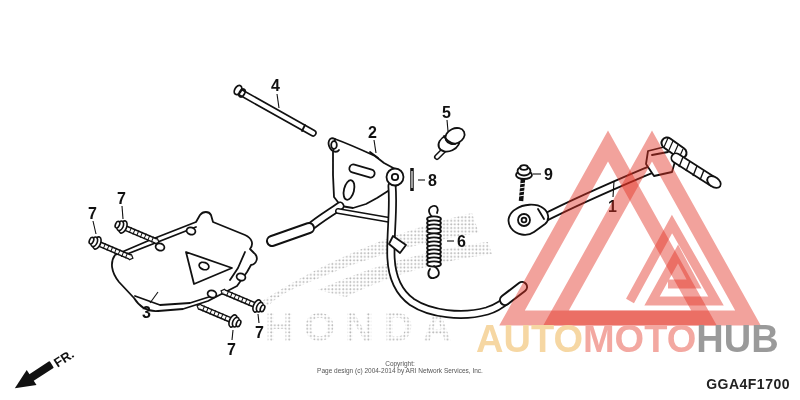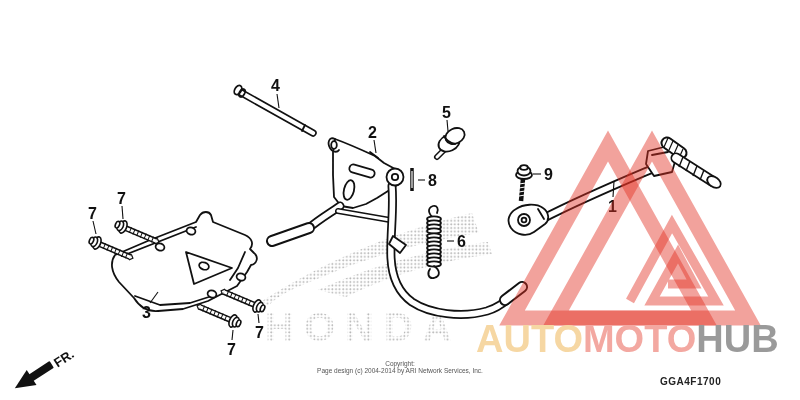--- a/index.html
+++ b/index.html
@@ -9,22 +9,22 @@
   .co{font:bold 16px "Liberation Sans",sans-serif;fill:#111;}
   .leader{stroke:#111;stroke-width:1.1;fill:none;}
   .ink{stroke:#111;fill:none;stroke-width:1.8;stroke-linecap:round;stroke-linejoin:round;}
   .inkF{stroke:#111;fill:#fff;stroke-width:1.8;stroke-linejoin:round;}
   .tubeB{stroke:#111;fill:none;stroke-linecap:round;stroke-linejoin:round;}
   .tubeW{stroke:#fff;fill:none;stroke-linecap:round;stroke-linejoin:round;}
   .logoTri{fill:none;stroke-opacity:0.45;stroke:#E33124;}
   #brandText{position:absolute;left:476px;top:320px;font-weight:bold;font-size:38px;
              line-height:1;letter-spacing:0;white-space:nowrap;text-align:center;}
   .brandAuto{color:#F6D7A3;} .brandMoto{color:#F3A8A1;} .brandHub{color:#9A9A9A;}
-  #diagCode{position:absolute;left:660px;top:376px;width:130px;text-align:left;
-            font-size:10px;font-weight:bold;color:#222;letter-spacing:0.5px;}
+  #diagCode{position:absolute;left:660px;top:376px;width:130px;text-align:right;
+            font-size:14px;font-weight:bold;color:#222;letter-spacing:0.5px;}
   #copyBlock{position:absolute;left:200px;top:360px;width:400px;text-align:center;
              color:#555;font-size:6.5px;line-height:1.1;}
 </style>
 </head>
 <body>
 
 <div id="stage">
 
 <svg width="800" height="400" viewBox="0 0 800 400">
   <defs>

